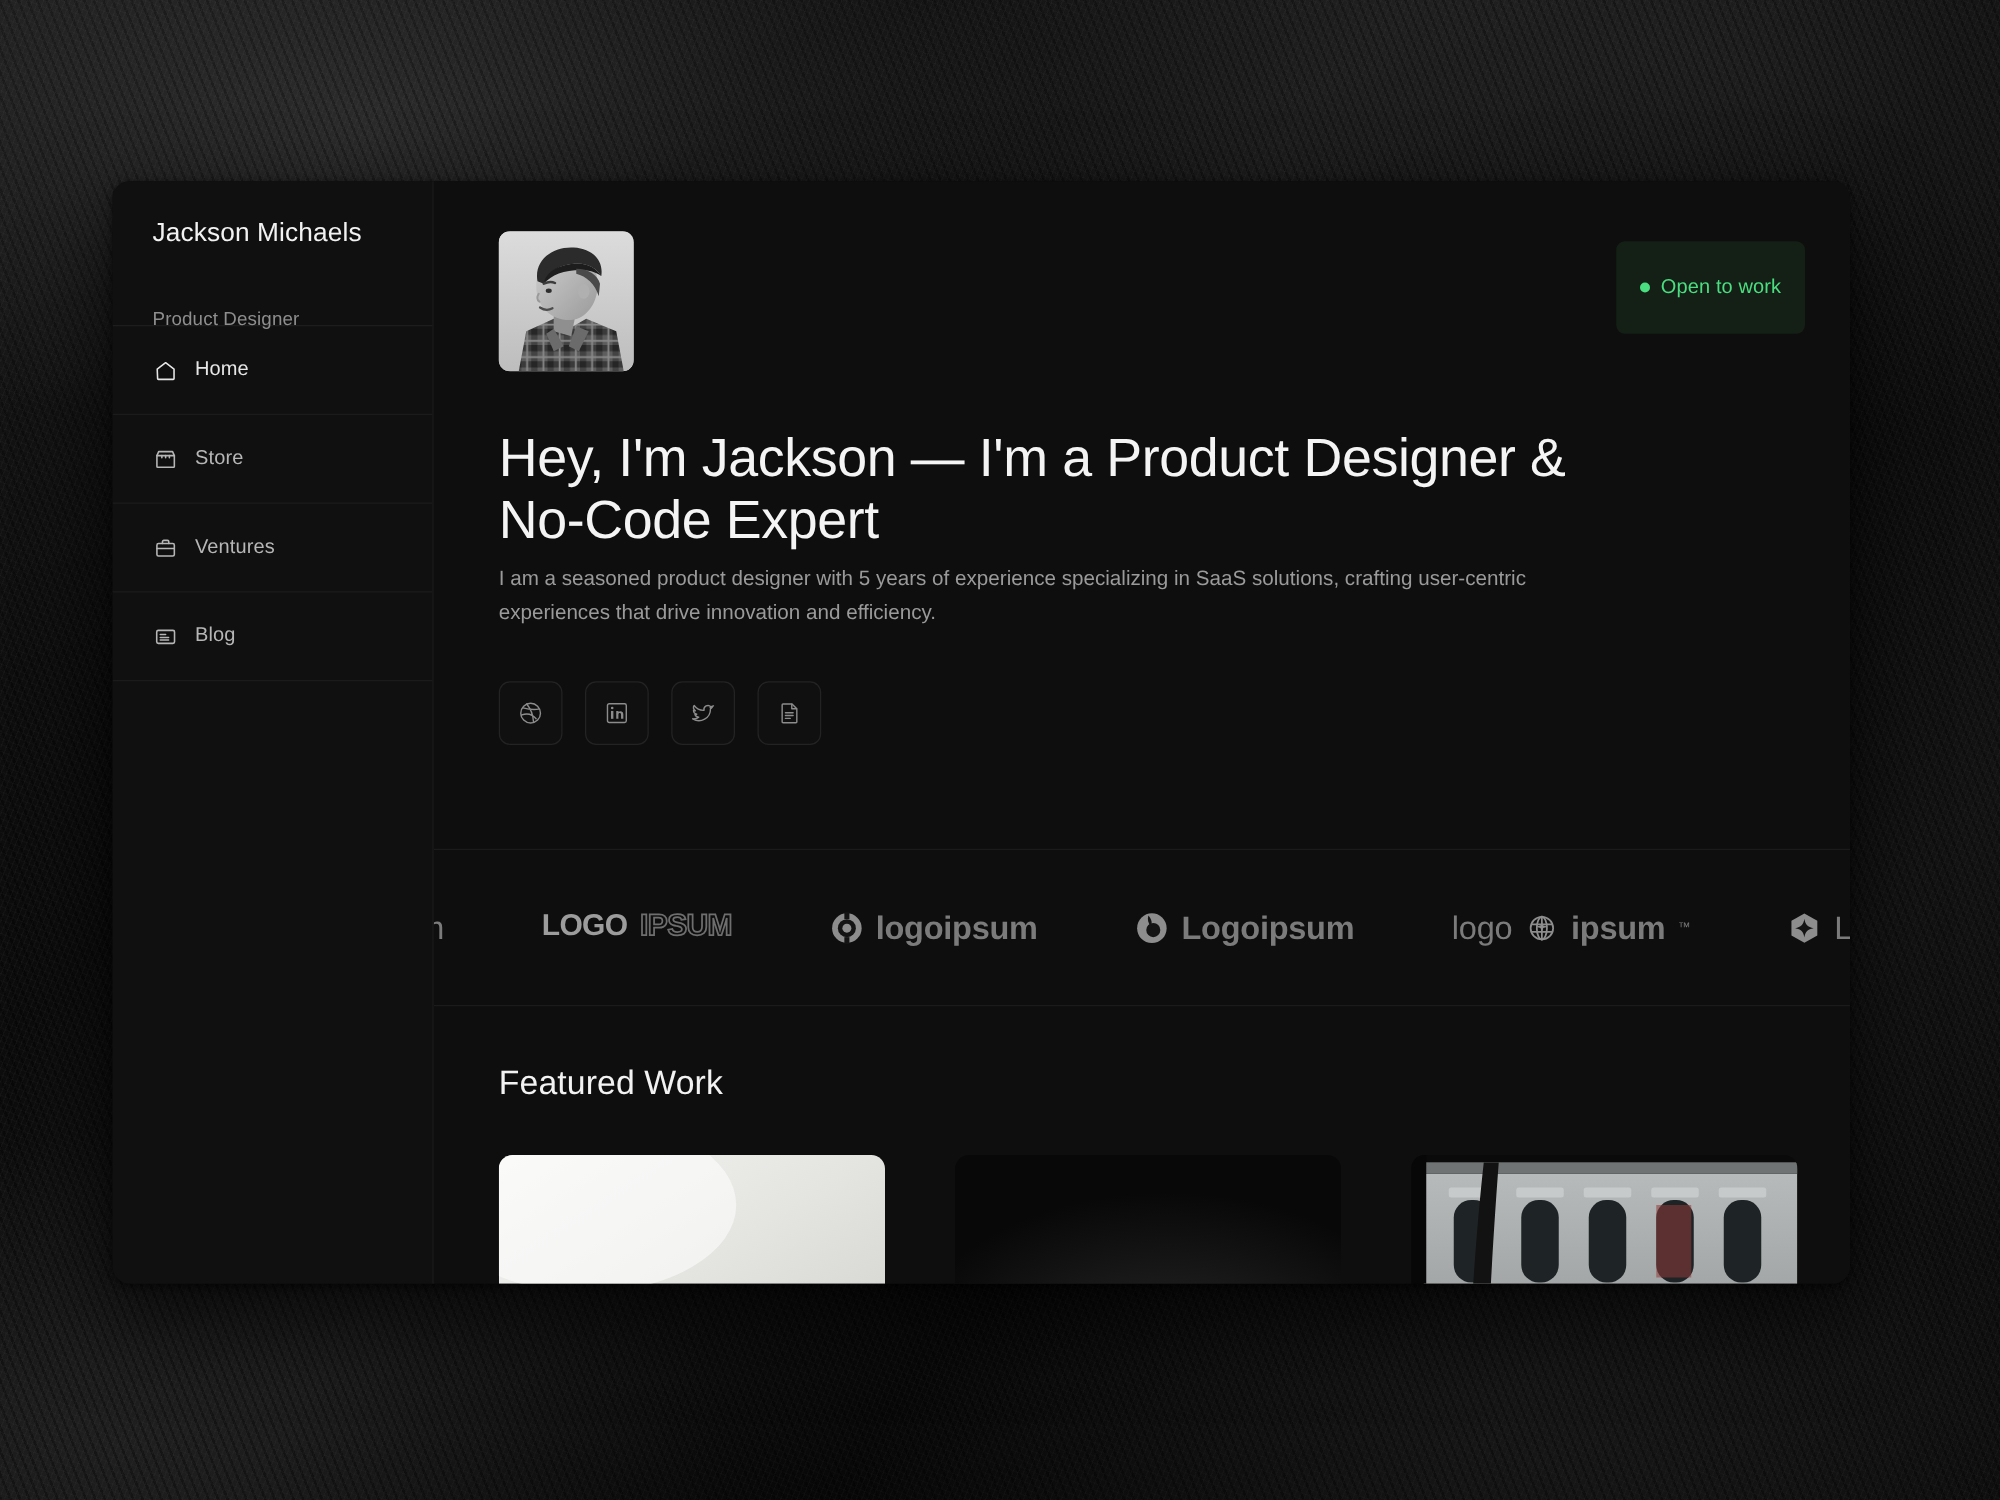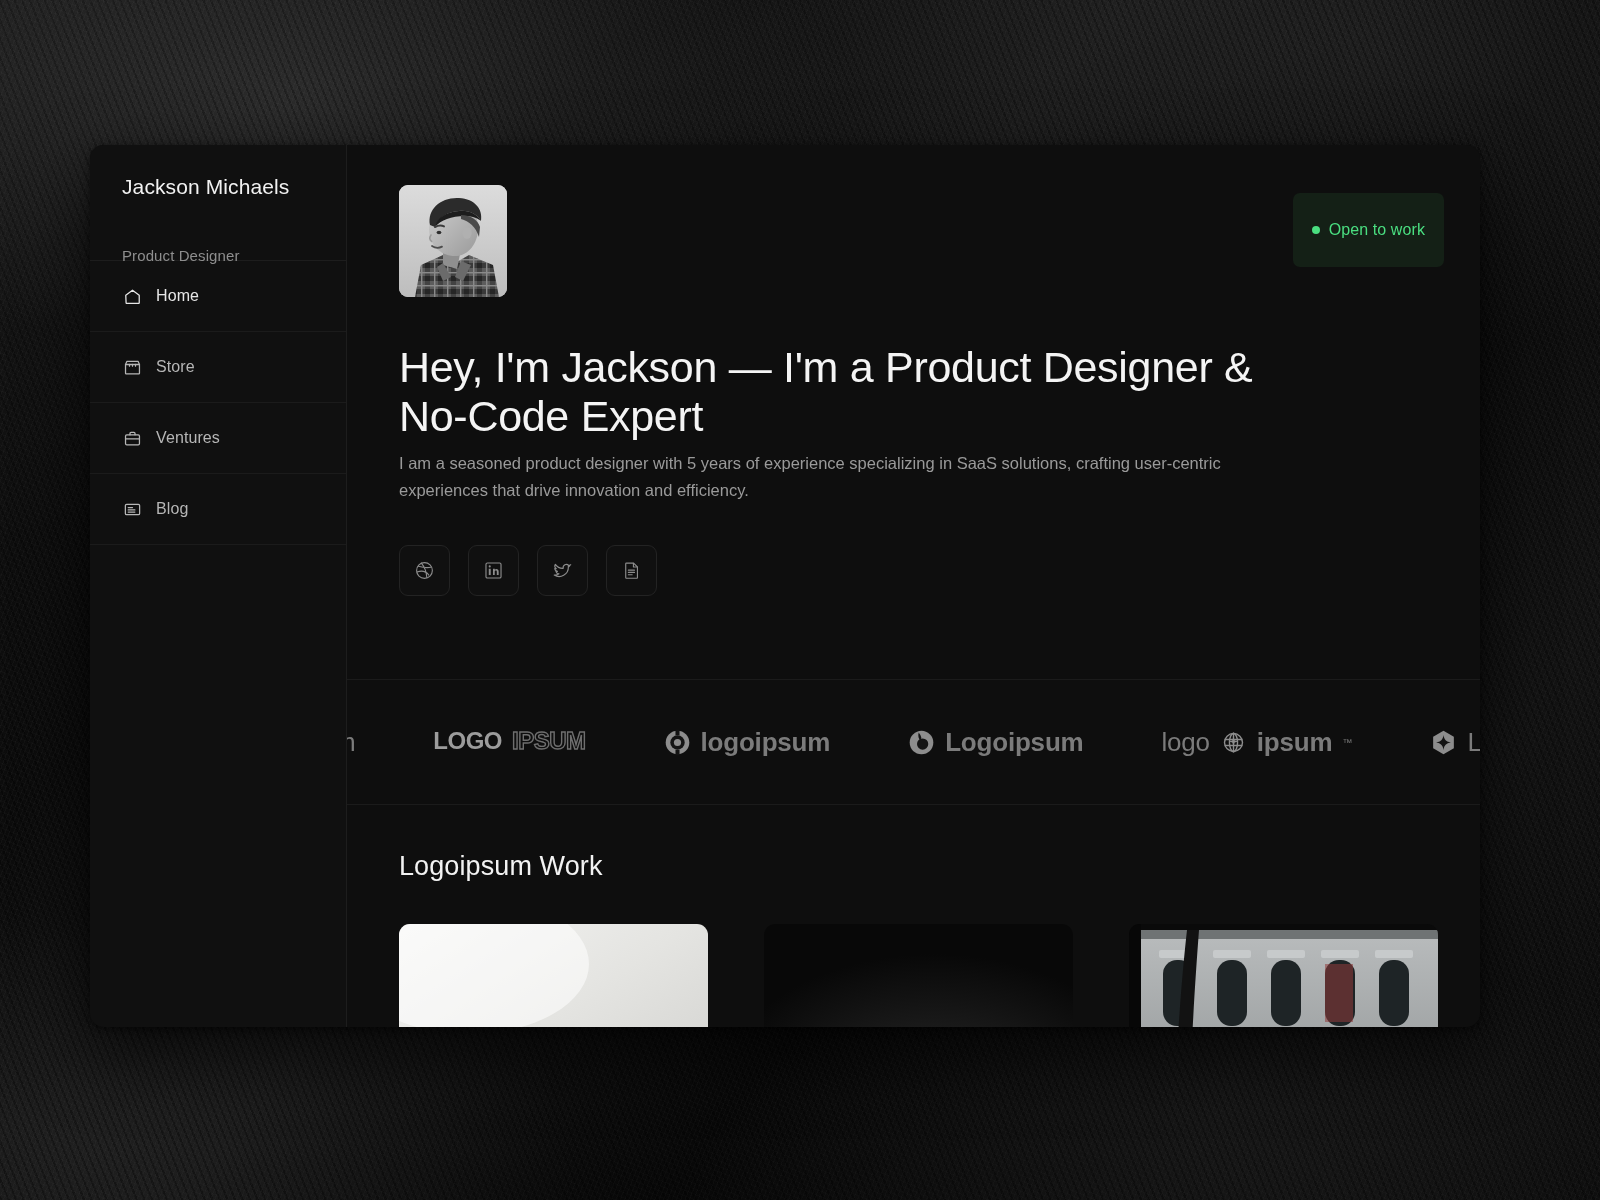--- a/index.html
+++ b/index.html
@@ -464,21 +464,21 @@
                 <path d="M12 5.4 C12.6 9.6 14.4 11.4 18.6 12 C14.4 12.6 12.6 14.4 12 18.6 C11.4 14.4 9.6 12.6 5.4 12 C9.6 11.4 11.4 9.6 12 5.4Z" fill="#141414"></path>
               </svg>
             </span>
             <span class="logo-word light">Logoipsum</span>
           </div>
 
         </div>
       </section>
 
       <section class="featured">
-        <h2 class="featured-title">Logoipsum Work</h2>
+        <h2 class="featured-title">Featured Work</h2>
 
         <div class="cards">
 
           <div class="card">
             <svg viewBox="0 0 309 200" preserveAspectRatio="xMidYMid slice">
               <defs>
                 <linearGradient id="lightCard" x1="0" y1="0" x2="1" y2="1">
                   <stop offset="0%" stop-color="#f4f4f2"></stop>
                   <stop offset="48%" stop-color="#e4e4e1"></stop>
                   <stop offset="100%" stop-color="#cfcfcc"></stop>

